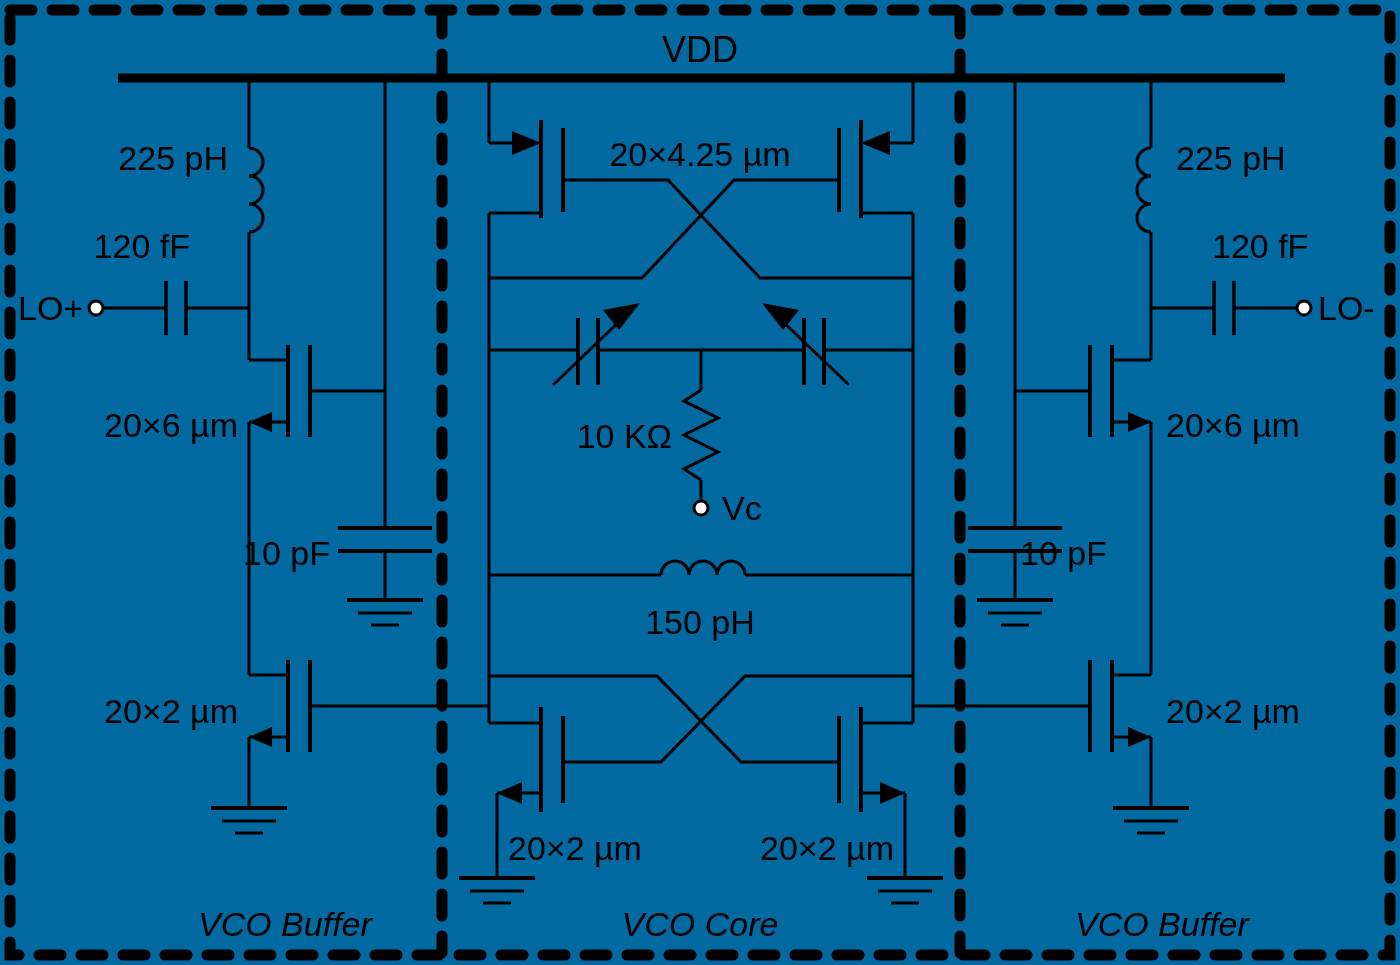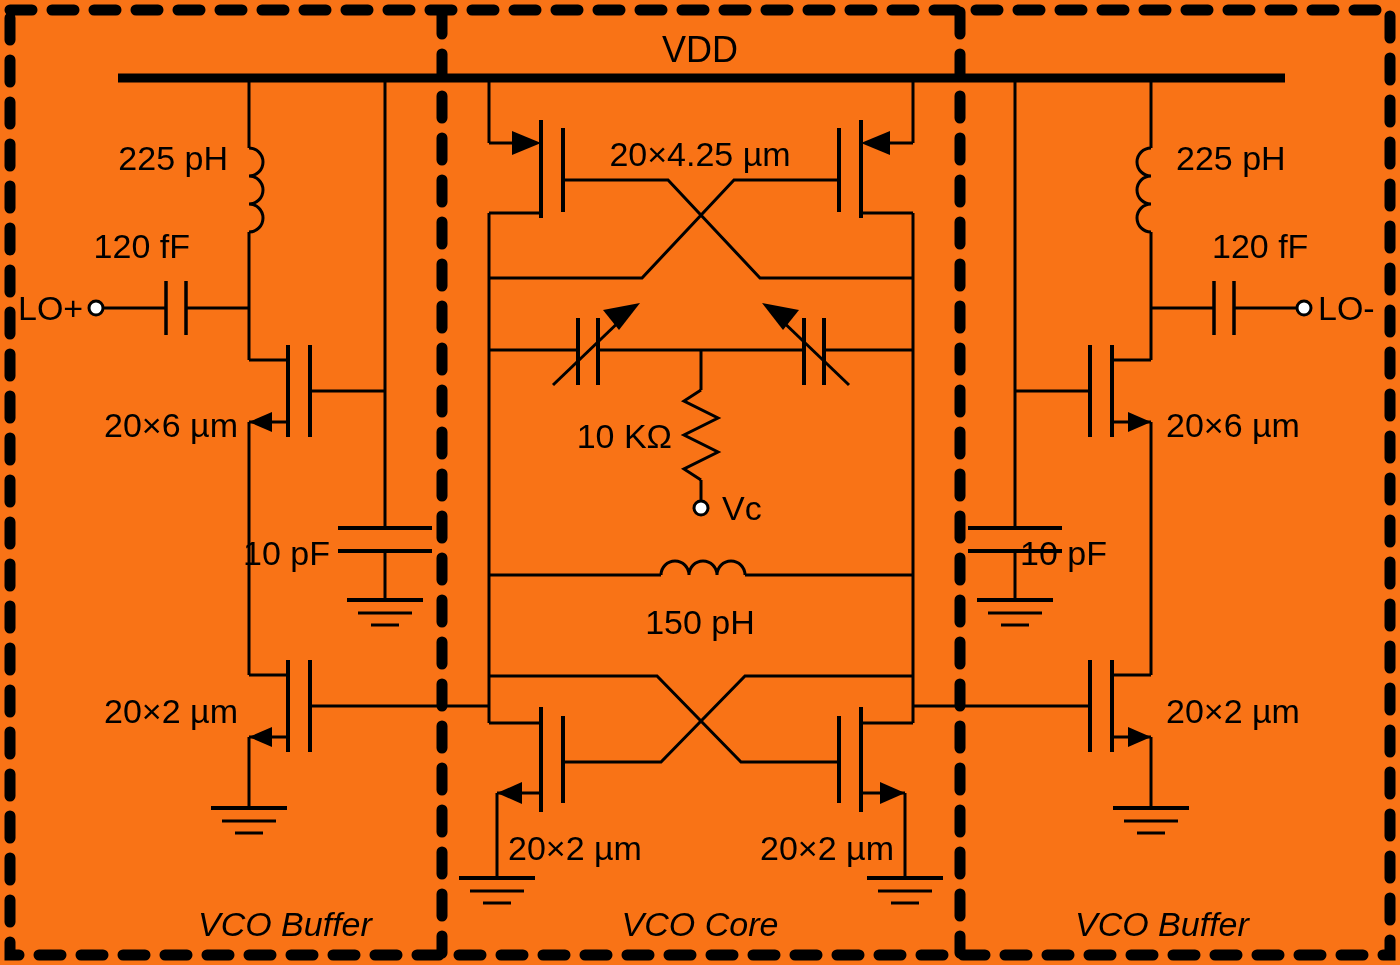--- a/index.html
+++ b/index.html
@@ -1,17 +1,17 @@
 <!DOCTYPE html>
 <html><head>
 <meta charset="utf-8">
 <style>
   html,body{margin:0;padding:0;background:#ffffff;}
   body{width:1400px;height:965px;font-family:"Liberation Sans",sans-serif;}
-  #stage{position:relative;width:1400px;height:965px;overflow:hidden;background:#f97316;}
+  #stage{position:relative;width:1400px;height:965px;overflow:hidden;background:#0369a1;}
   svg{display:block;}
   .lbl{font-family:"Liberation Sans",sans-serif;font-size:34px;fill:#000;font-weight:400;}
   .lbl-it{font-family:"Liberation Sans",sans-serif;font-size:34px;fill:#000;font-style:italic;font-weight:400;}
   .vdd{font-family:"Liberation Sans",sans-serif;font-size:36px;fill:#000;}
 </style>
 </head>
 <body>
 
 <div id="stage">
 <svg width="1400" height="965" viewBox="0 0 1400 965" xmlns="http://www.w3.org/2000/svg">

